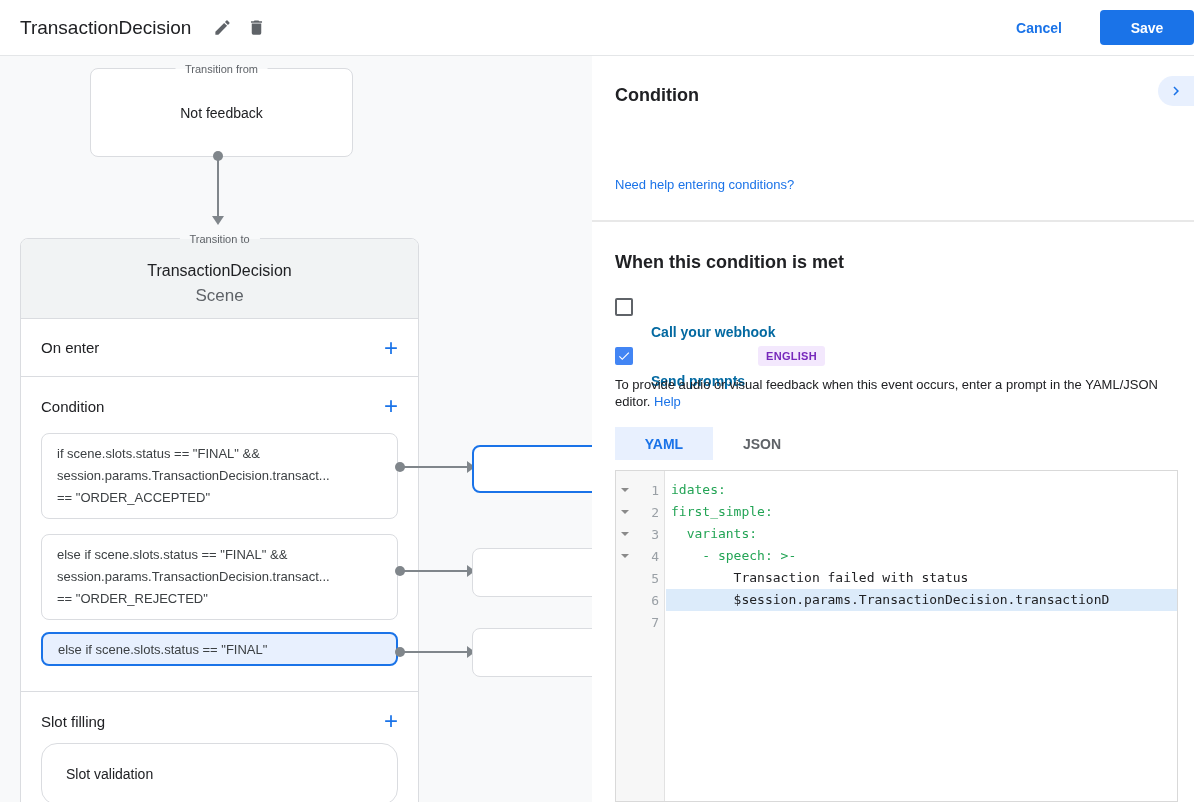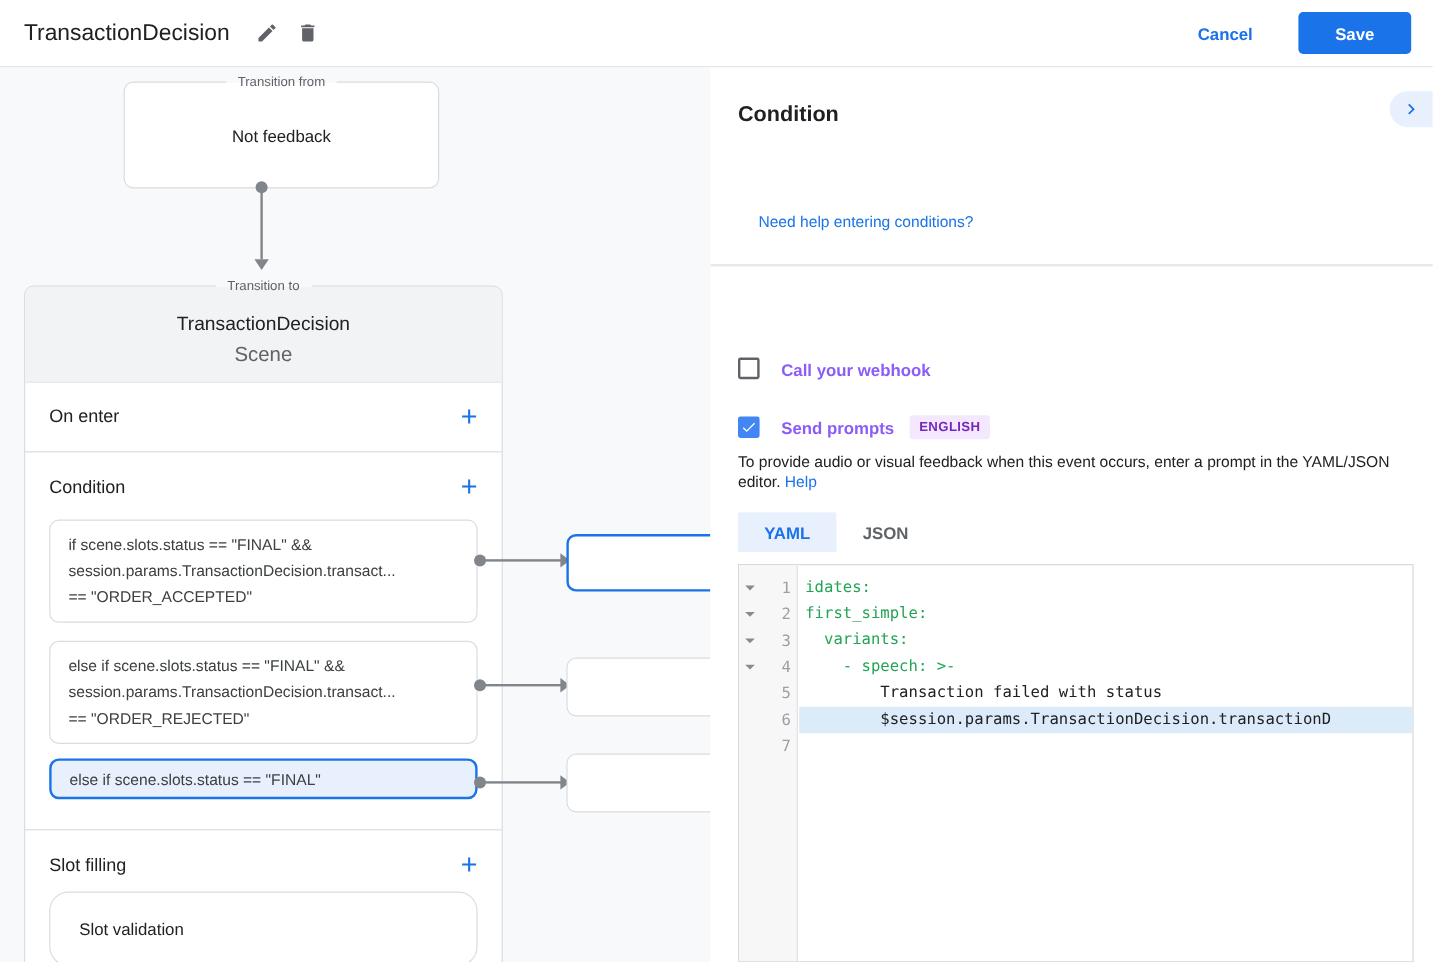--- a/index.html
+++ b/index.html
@@ -24,35 +24,35 @@
     border:none; background:transparent; cursor:pointer; color:#5f6368;
   }
   .icon-btn.edit { margin-left:14px; }
   .icon-btn svg { width:19px; height:19px; fill:#5f6368; }
   .topbar-spacer { flex:1; }
   .cancel-btn {
     background:none; border:none; color:#1a73e8; font-size:14px; font-weight:700;
     font-family:inherit; margin-right:38px; cursor:pointer;
   }
   .save-btn {
-    width:94px; height:35px; margin-right:18px; border:none; border-radius:4px;
+    width:94px; height:35px; border:none; border-radius:4px;
     background:#1a73e8; color:#fff; font-size:14px; font-weight:700; font-family:inherit; cursor:pointer;
   }
 
   
   .diagram {
     position:absolute; top:56px; left:0; width:592px; bottom:0;
     background:#f8f9fa; overflow:hidden;
   }
   .legend {
     position:absolute; top:-8px; left:50%; transform:translateX(-50%);
     font-size:11px; color:#5f6368; padding:0 10px; white-space:nowrap; line-height:16px;
   }
   .tf-box {
-    position:absolute; left:103px; top:12px; width:263px; height:89px;
+    position:absolute; left:90px; top:12px; width:263px; height:89px;
     background:#fff; border:1px solid #dadce0; border-radius:8px;
   }
   .tf-box .legend { background:linear-gradient(#f8f9fa 0 50%, #ffffff 50% 100%); }
   .tf-content {
     position:absolute; inset:0; display:flex; align-items:center; justify-content:center;
     font-size:14px; color:#202124;
   }
   .v-connector { position:absolute; left:217px; top:100px; width:2px; height:60px; background:#80868b; }
   .v-connector::before {
     content:""; position:absolute; top:-5px; left:-4px; width:10px; height:10px;
@@ -132,46 +132,46 @@
   }
   .elseif-label {
     width:64px; background:#f1f3f4; border-right:1px solid #dadce0;
     display:flex; align-items:center; justify-content:center;
     font-size:14px; color:#202124;
   }
   .elseif-value {
     flex:1; font-size:14px; color:#202124; line-height:34px; padding-left:16px;
     white-space:nowrap; overflow:hidden;
   }
-  .help-link { position:absolute; left:23px; top:121px; font-size:13px; color:#1a73e8; text-decoration:none; cursor:pointer;margin-left:17px; }
+  .help-link { position:absolute; left:23px; top:121px; font-size:13px; color:#1a73e8; text-decoration:none; cursor:pointer; }
   .panel-divider { position:absolute; left:0; right:0; top:164px; height:2px; background:#e8e8e8; }
   .heading-when { top:196px; }
   .checkbox {
     position:absolute; left:23px; width:18px; height:18px; border:2px solid #5f6368;
     border-radius:2px; background:#fff; cursor:pointer;
   }
   .checkbox.checked { background:#4285f4; border-color:#4285f4; display:flex; align-items:center; justify-content:center; }
   .checkbox svg { width:14px; height:14px; fill:#fff; }
   .cb-webhook { top:242px; }
   .cb-prompts { top:291px; }
-  .cb-label { position:absolute; left:59px; font-size:14px; font-weight:700; color:#8b5cf6; line-height:18px; }
+  .cb-label { position:absolute; left:59px; font-size:14px; font-weight:700; color:#0369a1; line-height:18px;margin-top:24px; }
   .lbl-webhook { top:243px; }
   .lbl-prompts { top:292px; }
   .lang-badge {
     position:absolute; left:166px; top:290px; background:#f3e8fd; color:#7627bb;
     font-size:11px; font-weight:700; letter-spacing:0.3px; padding:4px 8px; border-radius:3px;
   }
   .hint {
     position:absolute; left:23px; top:320px; width:563px;
     font-size:13px; line-height:17px; color:#202124;
   }
   .hint a { color:#1a73e8; text-decoration:none; cursor:pointer; }
   .tabs { position:absolute; left:23px; top:371px; display:flex; }
   .tab {
-    width:82px; height:33px; display:flex; align-items:center; justify-content:center;
+    width:98px; height:33px; display:flex; align-items:center; justify-content:center;
     font-size:14px; font-weight:700; color:#5f6368; cursor:pointer; background:transparent; border:none; font-family:inherit;
   }
   .tab.active { background:#e8f0fe; color:#1a73e8; }
 
   
   .editor {
     position:absolute; left:23px; top:414px; width:563px; bottom:0;
     border:1px solid #d9d9d9; background:#fff; overflow:hidden;
   }
   .gutter-bg {
@@ -291,20 +291,21 @@
     <svg viewBox="0 0 24 24">
         <path d="M10 6L8.59 7.41 13.17 12l-4.58 4.59L10 18l6-6z"></path>
       </svg>
   </button>
 
 
   <a class="help-link">Need help entering conditions?</a>
 
   <div class="panel-divider"></div>
 
+  <h2 class="panel-heading heading-when">When this condition is met</h2>
 
   <div class="checkbox cb-webhook"></div>
   <span class="cb-label lbl-webhook">Call your webhook</span>
 
   <div class="checkbox cb-prompts checked">
     <svg viewBox="0 0 24 24">
         <path d="M9 16.2L4.8 12l-1.4 1.4L9 19 21 7l-1.4-1.4z"></path>
       </svg>
   </div>
   <span class="cb-label lbl-prompts">Send prompts</span>

